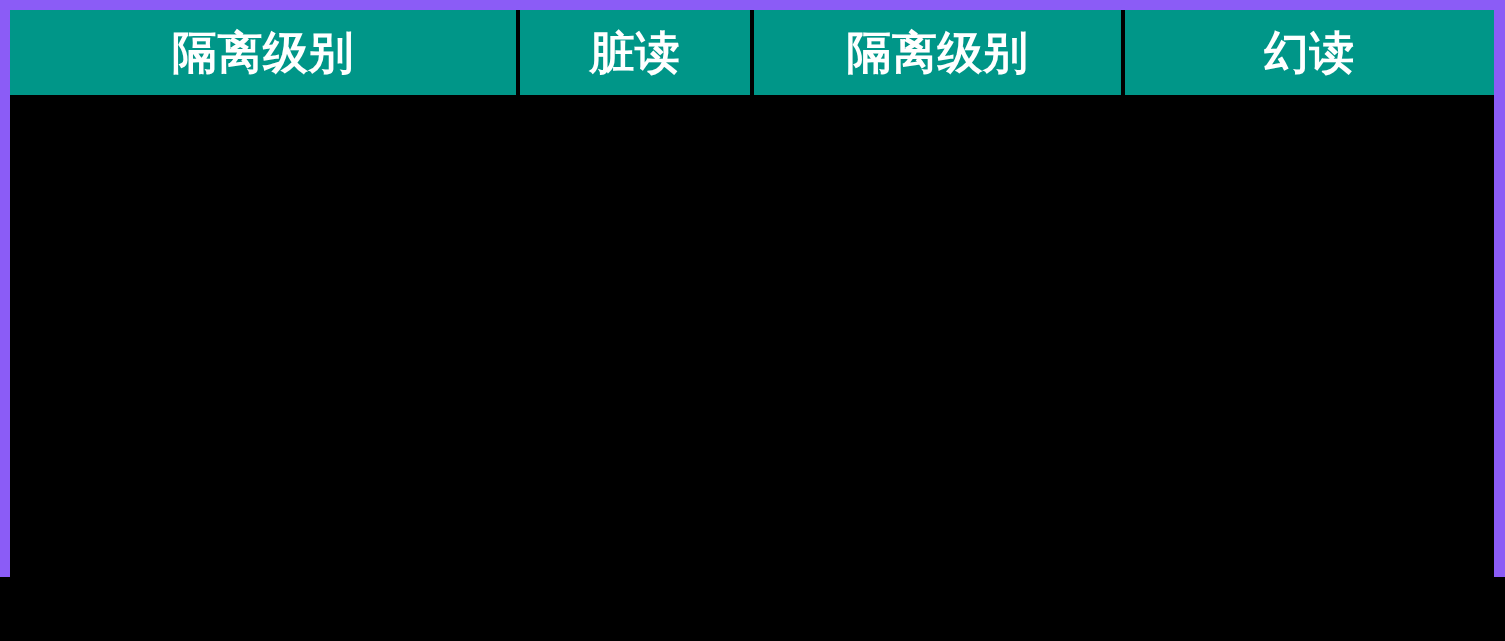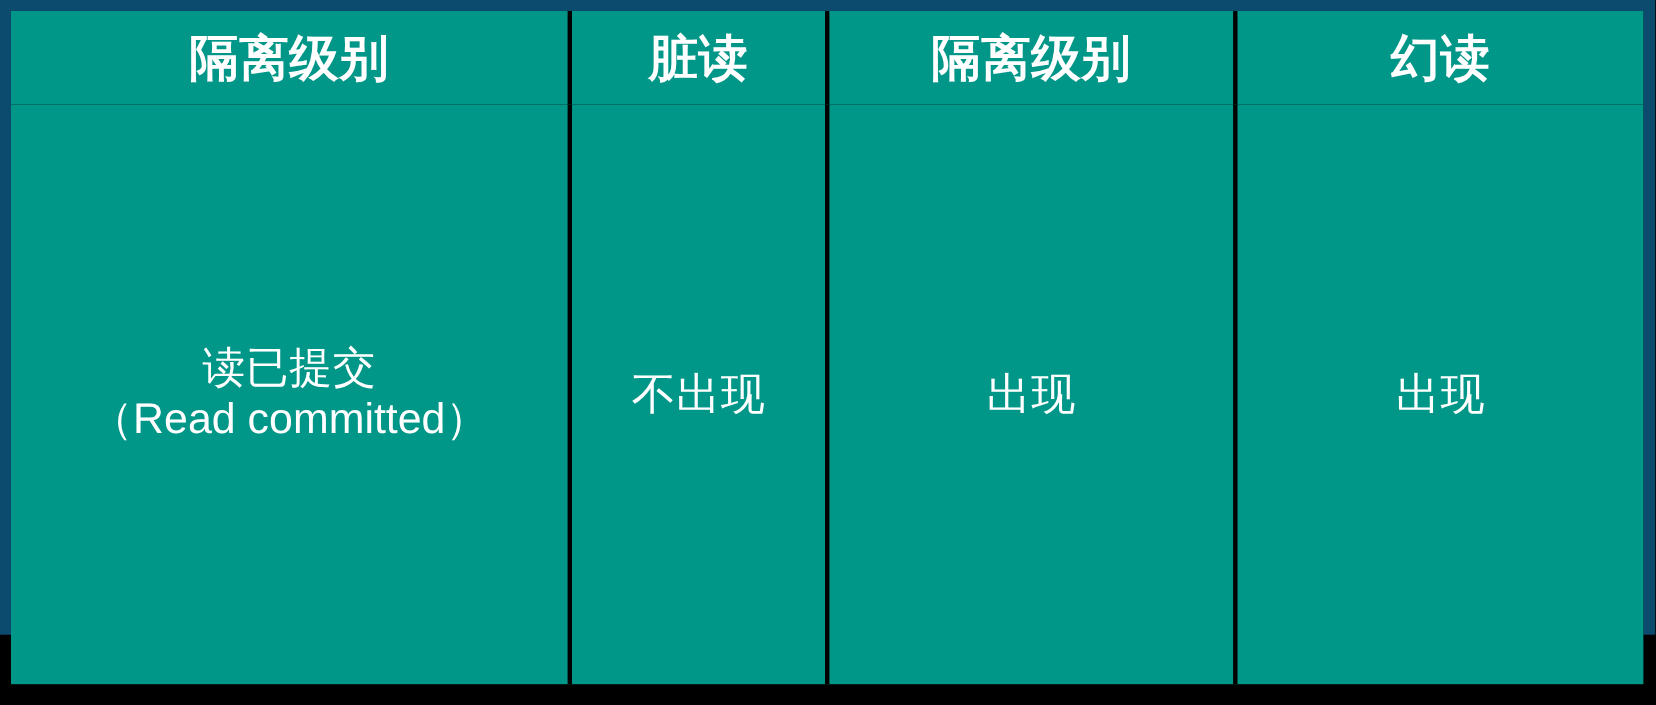--- a/index.html
+++ b/index.html
@@ -12,21 +12,21 @@
     width: 1505px;
     height: 641px;
     overflow: hidden;
     font-family: "Liberation Sans", "DejaVu Sans", sans-serif;
   }
 
   #stage {
     position: relative;
     width: 1505px;
     height: 577px;
-    background: #0c4a6e;
+    background: #8b5cf6;
   }
 
   
   #iso-table {
     position: absolute;
     left: 10px;
     top: 10px;
     width: 1484px;
     height: 612px;
     border-collapse: collapse;
@@ -120,34 +120,19 @@
         </th>
         <th>
           <span class="th-text">幻读</span>
         </th>
       </tr>
     </thead>
 
     <tbody>
 
 
-      <tr>
-        <td class="level-cell">
-          <span class="cn">读已提交</span>
-          <span class="en">（Read committed）</span>
-        </td>
-        <td>
-          <span class="cell-text">不出现</span>
-        </td>
-        <td>
-          <span class="cell-text">出现</span>
-        </td>
-        <td>
-          <span class="cell-text">出现</span>
-        </td>
-      </tr>
 
 
 
     </tbody>
   </table>
 
 </div>
 
 </body></html>

